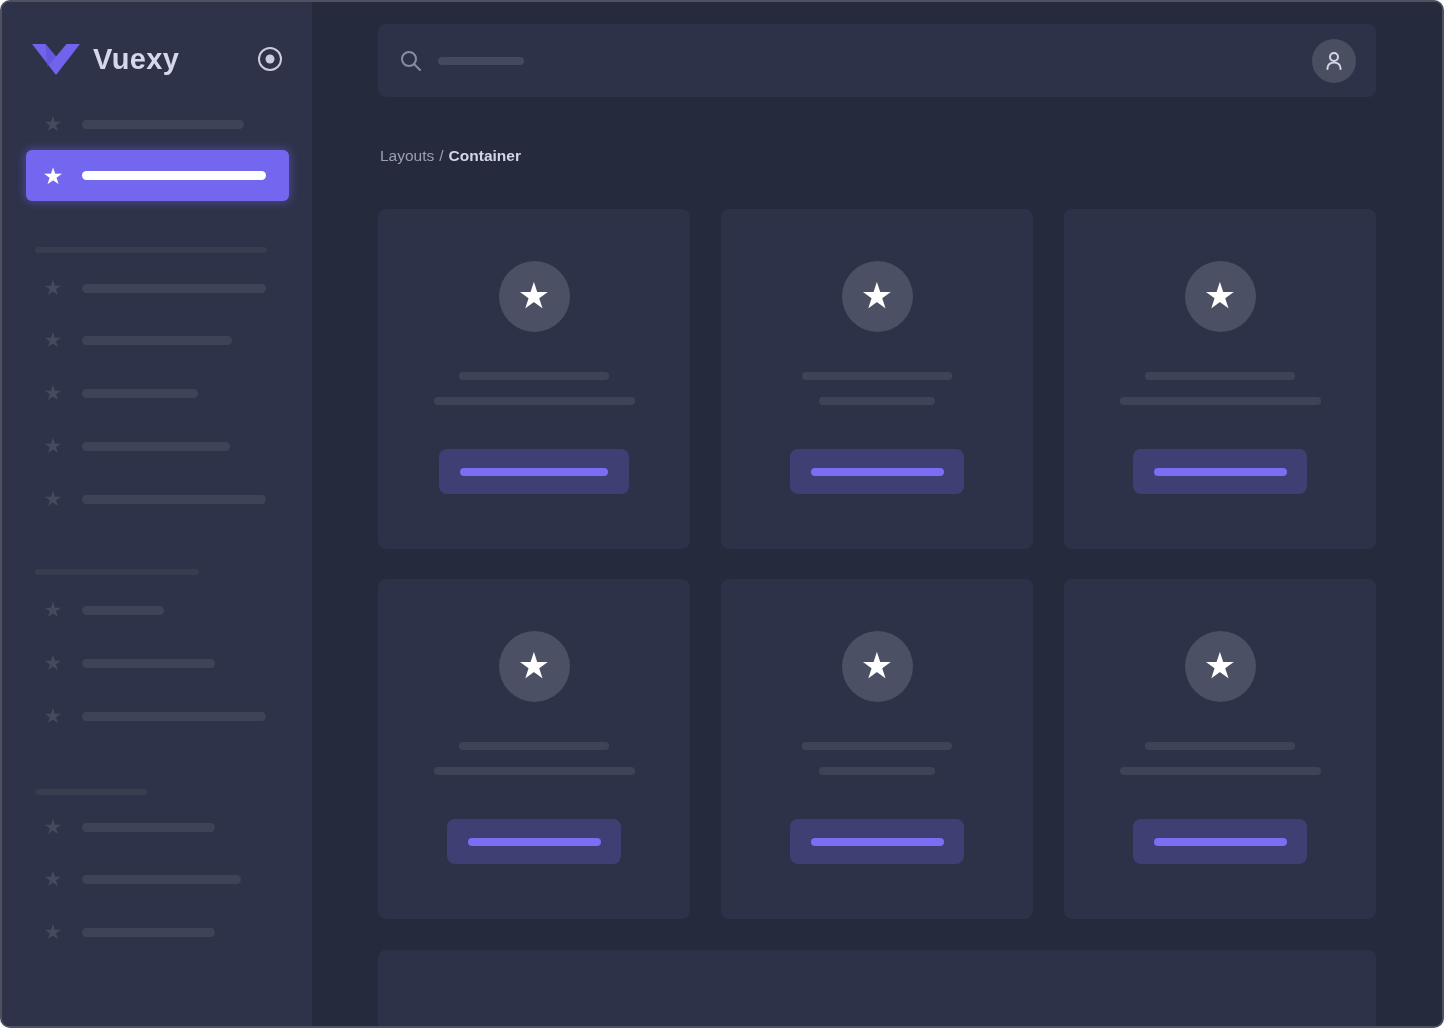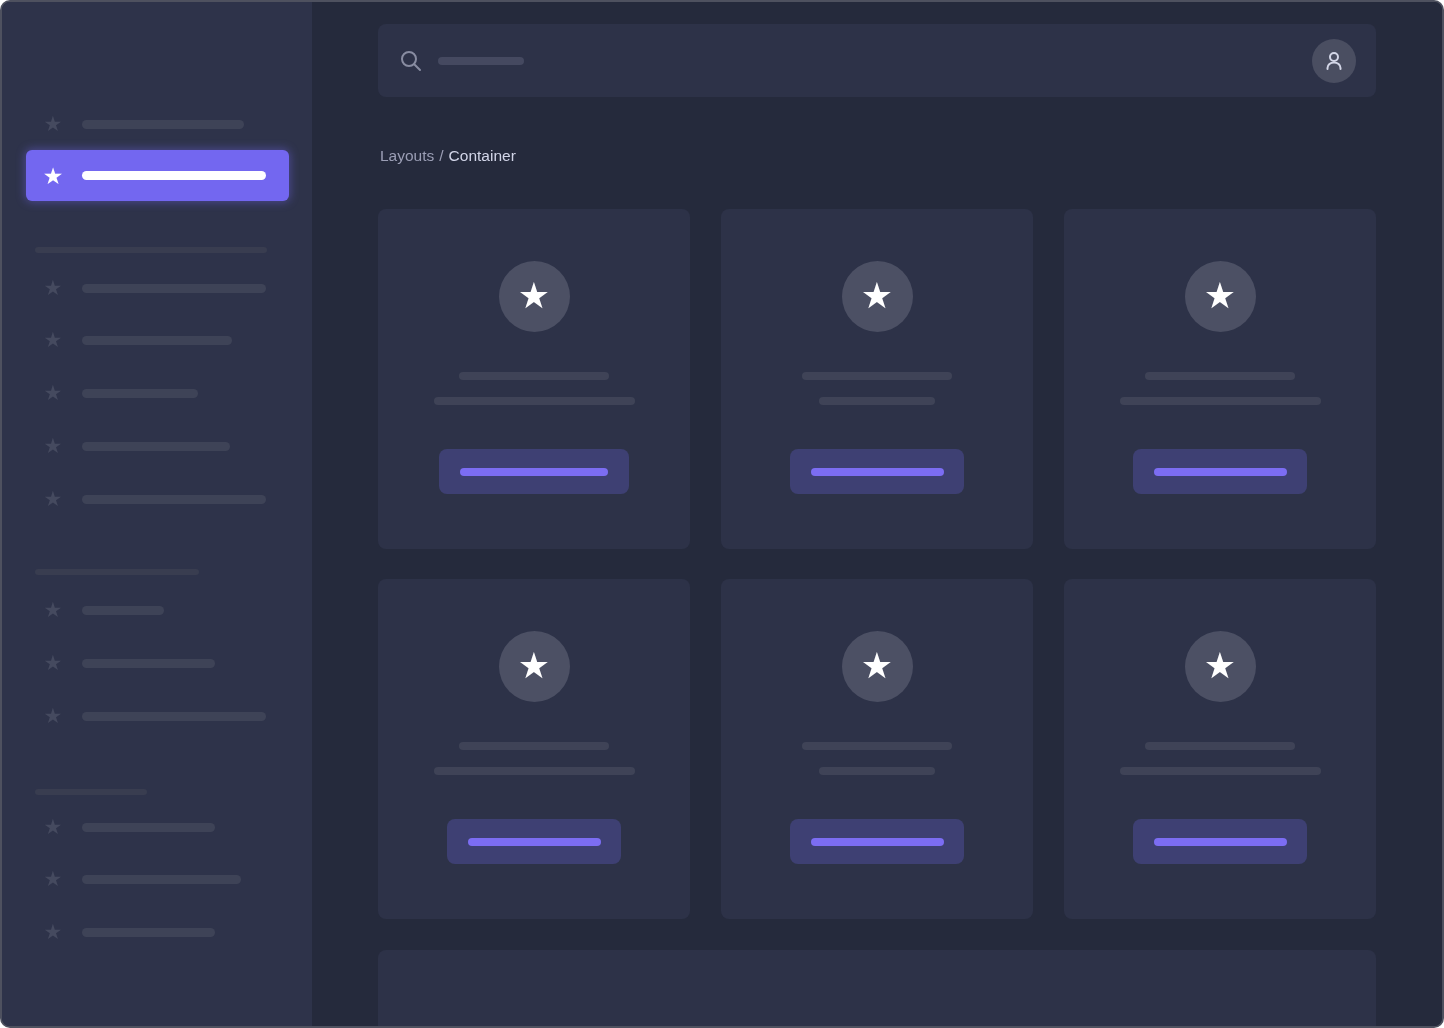--- a/index.html
+++ b/index.html
@@ -61,21 +61,21 @@
   .search-ph { margin-left:16px; width:86px; height:8px; border-radius:4px; background:#454960; }
   .topbar-avatar {
     margin-left:auto; width:44px; height:44px; border-radius:50%;
     background:#4a4e61; display:flex; align-items:center; justify-content:center;
     cursor:pointer;
   }
 
   .breadcrumb { position:absolute; left:68px; top:145px; font-size:15.5px; line-height:17px; }
   .crumb-muted { color:#9b9eb5; }
   .crumb-sep { color:#9b9eb5; margin:0 5px; }
-  .crumb-current { color:#d2d5e8; font-weight:400; }
+  .crumb-current { color:#d2d5e8; font-weight:700; }
 
   .grid {
     position:absolute; left:66px; top:207px; width:998px;
     display:grid; grid-template-columns:repeat(3,312px);
     column-gap:31px; row-gap:30px;
   }
   .card {
     height:340px; background:#2d3248; border-radius:8px;
     display:flex; flex-direction:column; align-items:center;
   }
@@ -101,20 +101,33 @@
 
   svg { display:block; }
 </style>
 </head>
 <body>
 
 <div class="stage">
 
   <nav class="sidebar">
 
+    <div class="brand">
+      <svg width="48" height="31" viewBox="0 0 48 31">
+        <path d="M0 0 L13.5 0 L24 12.5 L34.5 0 L48 0 L24 31 Z" fill="#7064ec"></path>
+        <path d="M13.5 0 L24 12.5 L15 23 Z" fill="#5b4fd4" opacity="0.55"></path>
+      </svg>
+      <span class="brand-title">Vuexy</span>
+      <span class="brand-toggle">
+        <svg width="26" height="26" viewBox="0 0 26 26">
+          <circle cx="13" cy="13" r="11" fill="none" stroke="#c9ccde" stroke-width="2"></circle>
+          <circle cx="13" cy="13" r="4.5" fill="#c9ccde"></circle>
+        </svg>
+      </span>
+    </div>
 
     <div class="srow" style="top:111px">
       <span class="sstar">★</span>
       <span class="sbar" style="width:162px"></span>
     </div>
 
     <div class="active-item">
       <span class="sstar">★</span>
       <span class="sbar" style="width:184px"></span>
     </div>

